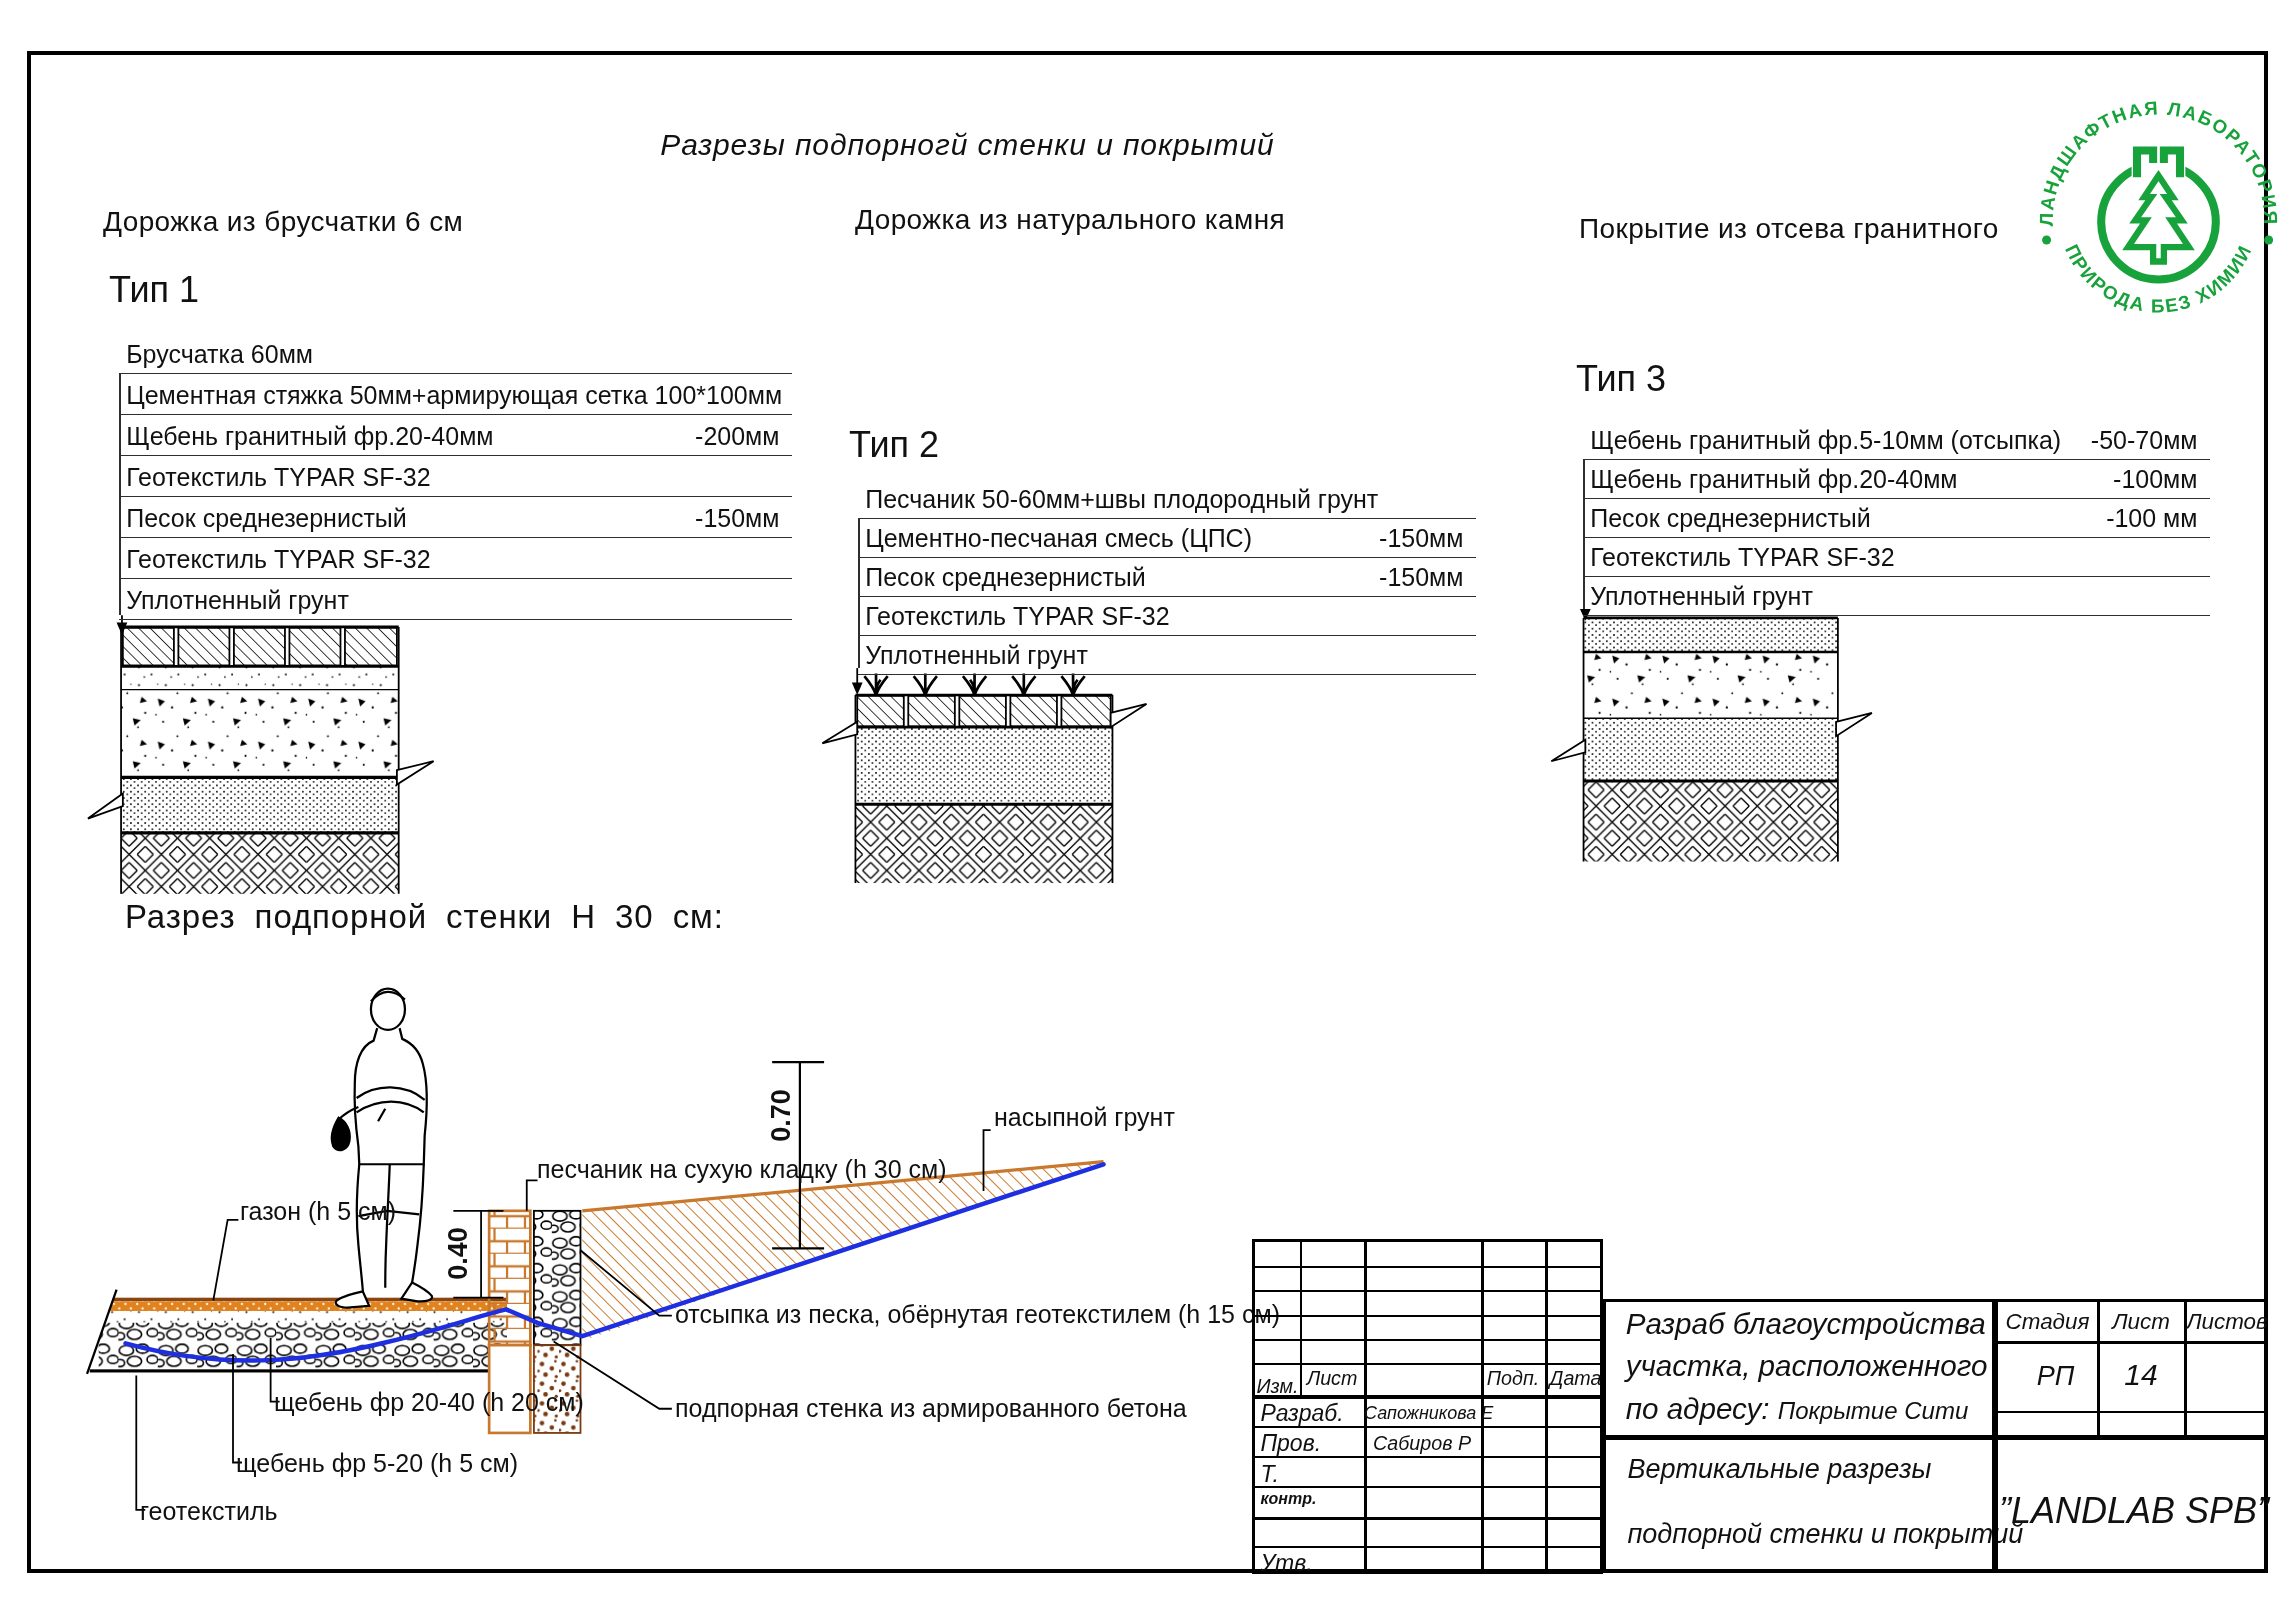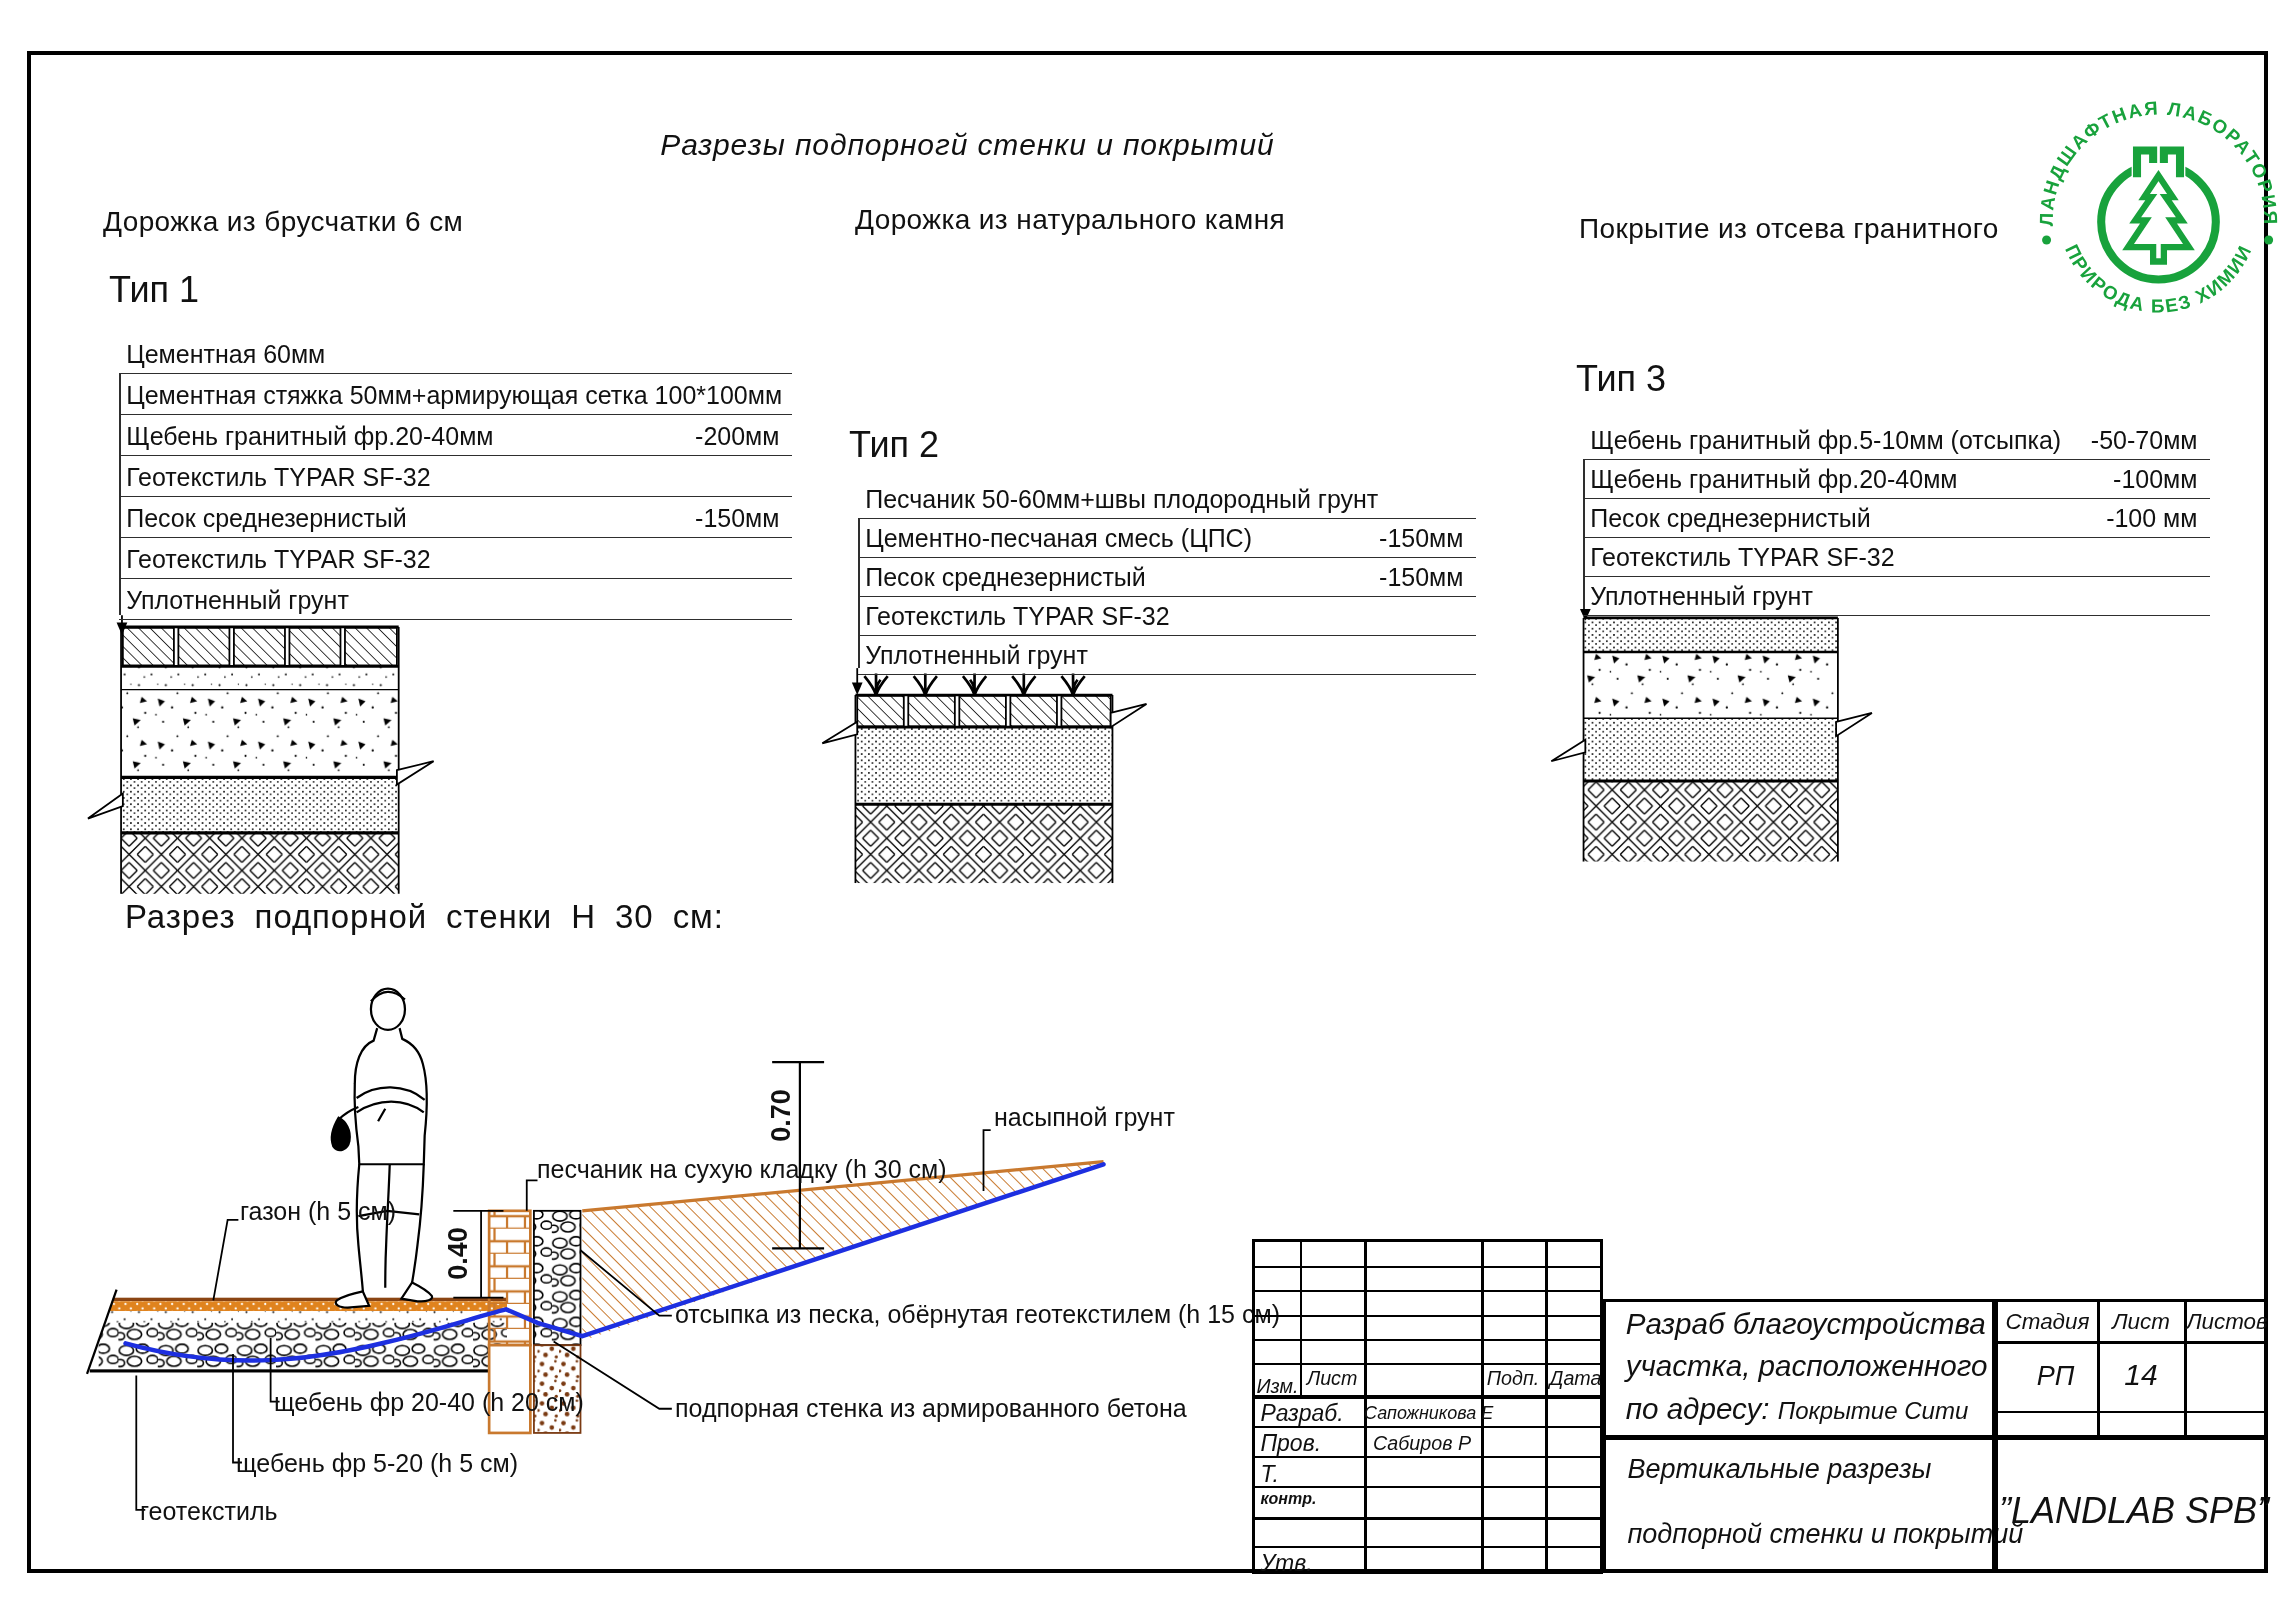--- a/index.html
+++ b/index.html
@@ -262,21 +262,21 @@
       <path d="M2410,196 L2394,220 L2402,220 L2384,246 L2396,246 L2376,276 L2404,276 L2404,292 L2416,292 L2416,276 L2444,276 L2424,246 L2436,246 L2418,220 L2426,220 Z" fill="none" stroke="#18a23c" stroke-width="7" stroke-linejoin="miter"></path>
     </g>
   </svg>
 
   <div class="main-title">Разрезы подпорногй стенки и покрытий</div>
 
   <div class="col-heading" style="left:103px;top:206px;">Дорожка из брусчатки 6 см</div>
   <div class="type-label" style="left:109px;top:269px;">Тип 1</div>
   <div class="ltable" style="left:119px;top:333px;width:673px;">
     <div class="lt-row h45">
-        <span class="lt-name">Цементная 60мм</span>
+        <span class="lt-name">Брусчатка 60мм</span>
         <span class="lt-val"></span>
       </div>
     <div class="lt-row h45">
         <span class="lt-name">Цементная стяжка 50мм+армирующая сетка 100*100мм</span>
         <span class="lt-val"></span>
       </div>
     <div class="lt-row h45">
         <span class="lt-name">Щебень гранитный фр.20-40мм</span>
         <span class="lt-val">-200мм</span>
       </div>

